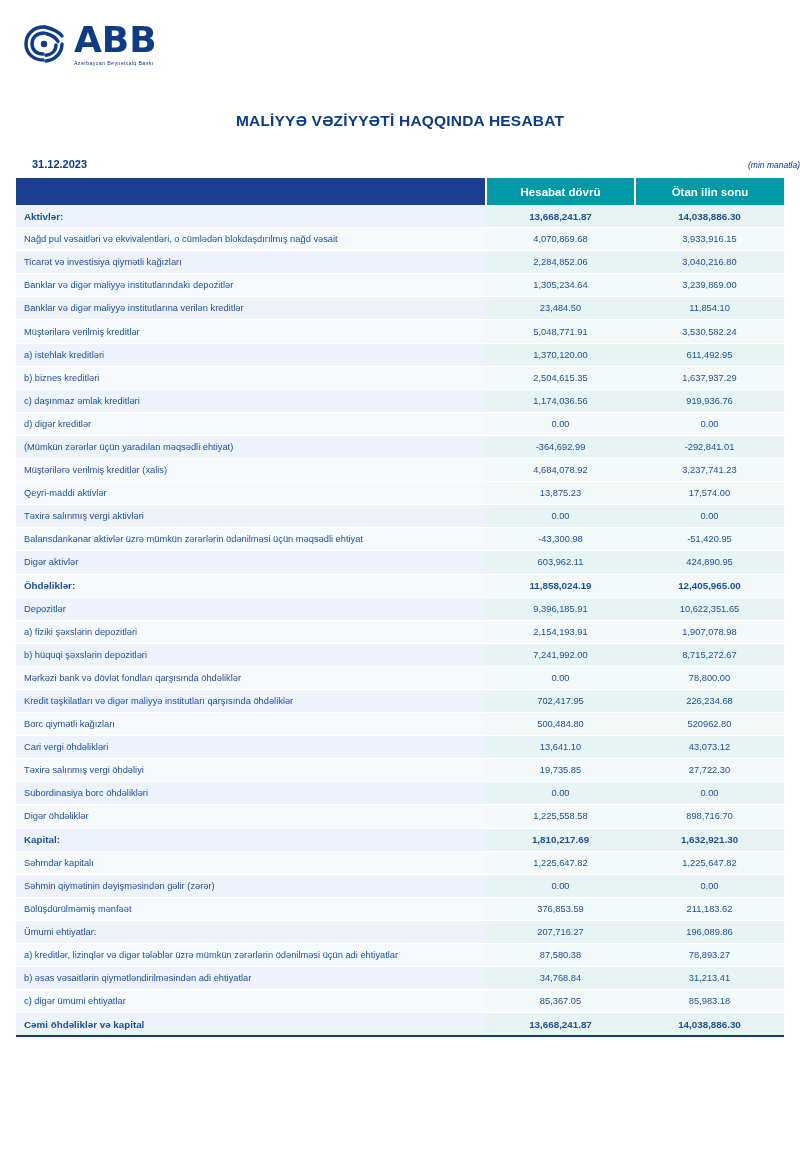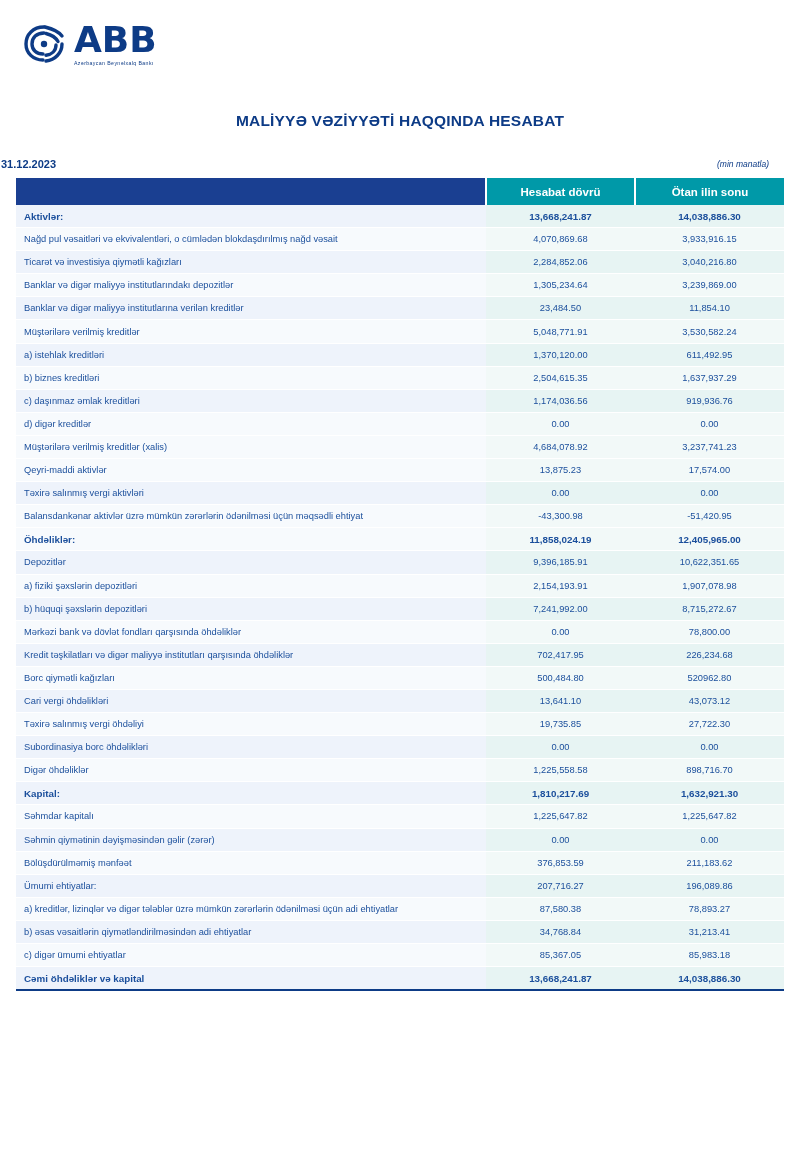--- a/index.html
+++ b/index.html
@@ -69,25 +69,25 @@
     font-size: 15.5px;
     font-weight: bold;
     color: #0d3b86;
     letter-spacing: 0.2px;
   }
 
   
   .meta-row {
     position: absolute;
     top: 158px;
-    left: 1px;
+    left: 32px;
     width: 768px;
     display: flex;
     justify-content: space-between;
-    align-items: center;
+    align-items: flex-end;
   }
   .meta-date {
     font-size: 11px;
     font-weight: bold;
     color: #0d3b86;
   }
   .meta-unit {
     font-size: 8.5px;
     font-style: italic;
     color: #0d3b86;
@@ -236,39 +236,49 @@
           <tr class="odd">
             <td class="lbl">c) daşınmaz əmlak kreditləri</td>
             <td class="val">1,174,036.56</td>
             <td class="val">919,936.76</td>
           </tr>
           <tr class="even">
             <td class="lbl">d) digər kreditlər</td>
             <td class="val">0.00</td>
             <td class="val">0.00</td>
           </tr>
+          <tr class="odd">
+            <td class="lbl">(Mümkün zərərlər üçün yaradılan məqsədli ehtiyat)</td>
+            <td class="val">-364,692.99</td>
+            <td class="val">-292,841.01</td>
+          </tr>
           <tr class="even">
             <td class="lbl">Müştərilərə verilmiş kreditlər (xalis)</td>
             <td class="val">4,684,078.92</td>
             <td class="val">3,237,741.23</td>
           </tr>
           <tr class="even">
             <td class="lbl">Qeyri-maddi aktivlər</td>
             <td class="val">13,875.23</td>
             <td class="val">17,574.00</td>
           </tr>
           <tr class="odd">
             <td class="lbl">Təxirə salınmış vergi aktivləri</td>
             <td class="val">0.00</td>
             <td class="val">0.00</td>
           </tr>
           <tr class="even">
             <td class="lbl">Balansdankənar aktivlər üzrə mümkün zərərlərin ödənilməsi üçün məqsədli ehtiyat</td>
             <td class="val">-43,300.98</td>
             <td class="val">-51,420.95</td>
+          </tr>
+          <tr class="odd">
+            <td class="lbl">Digər aktivlər</td>
+            <td class="val">603,962.11</td>
+            <td class="val">424,890.95</td>
           </tr>
           <tr class="even bold">
             <td class="lbl">Öhdəliklər:</td>
             <td class="val">11,858,024.19</td>
             <td class="val">12,405,965.00</td>
           </tr>
           <tr class="odd">
             <td class="lbl">Depozitlər</td>
             <td class="val">9,396,185.91</td>
             <td class="val">10,622,351.65</td>

